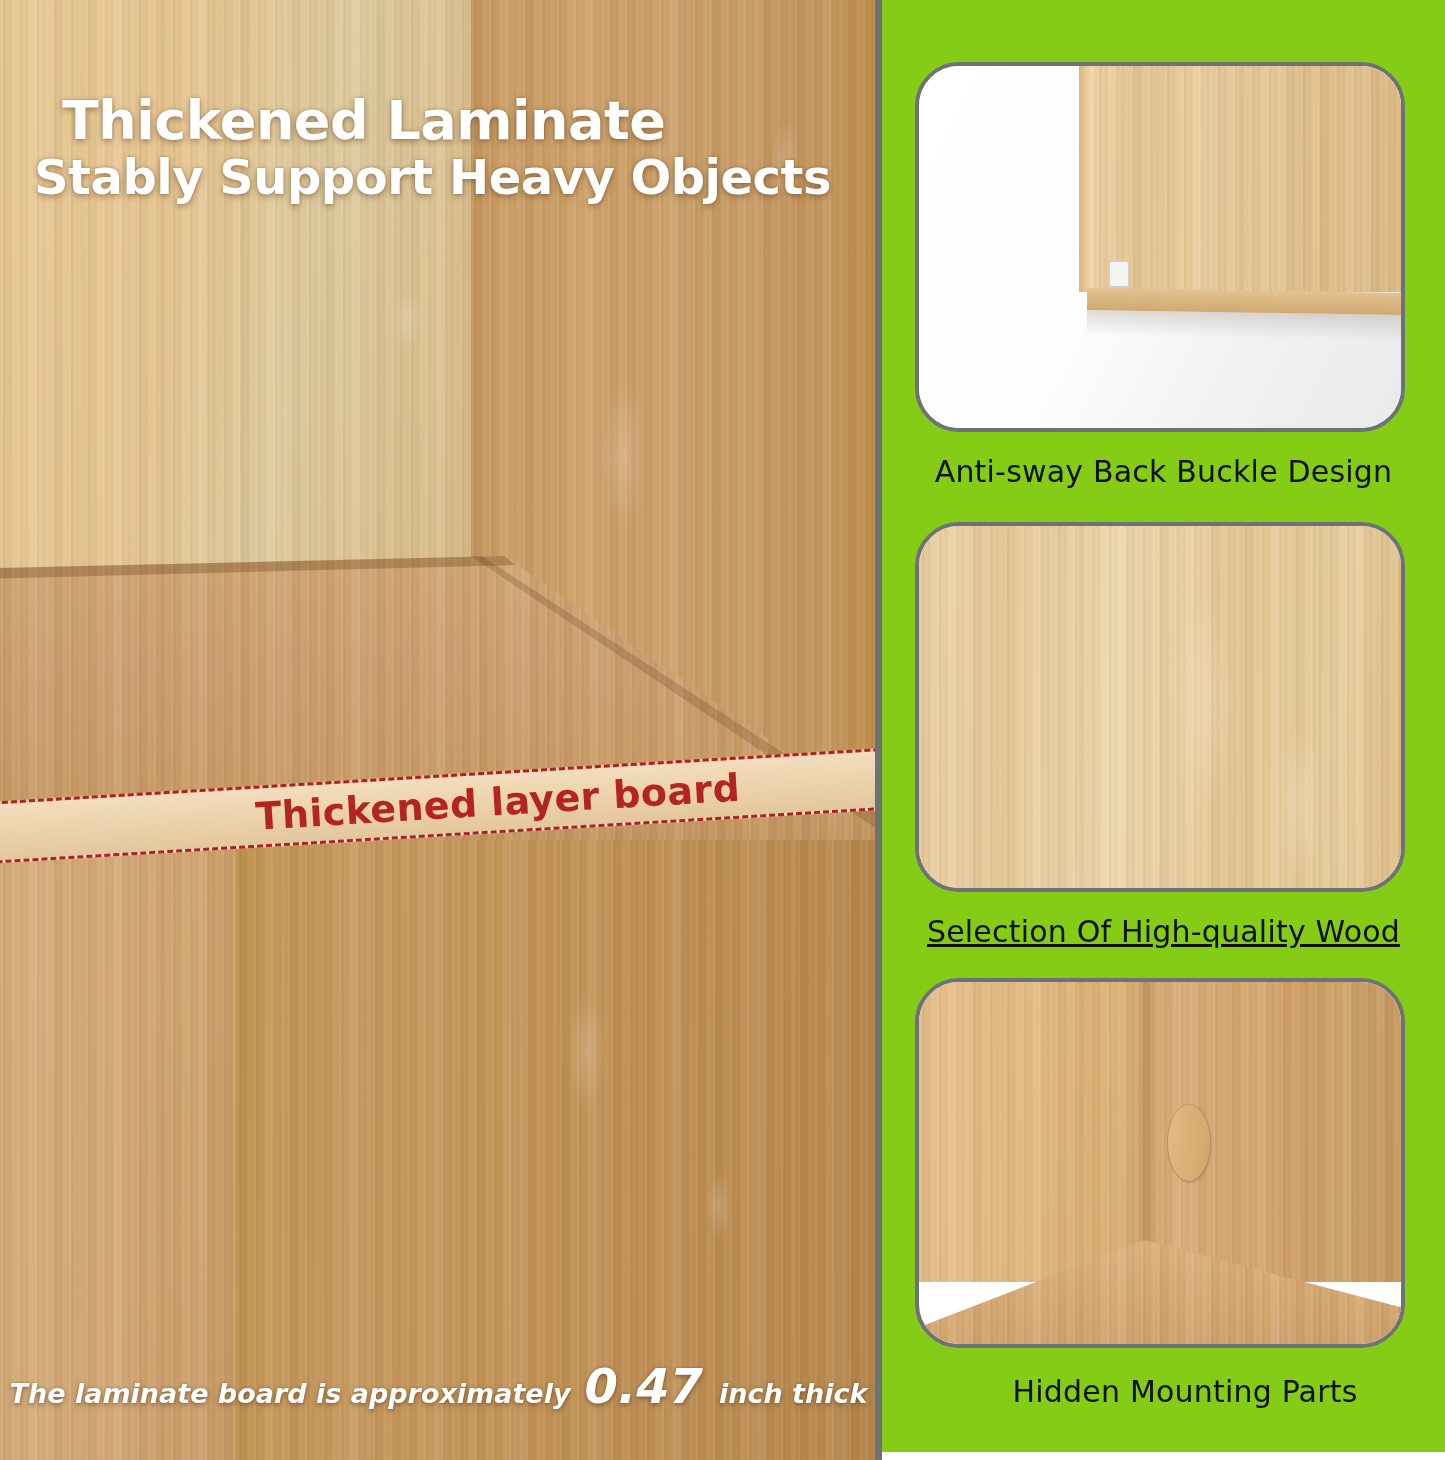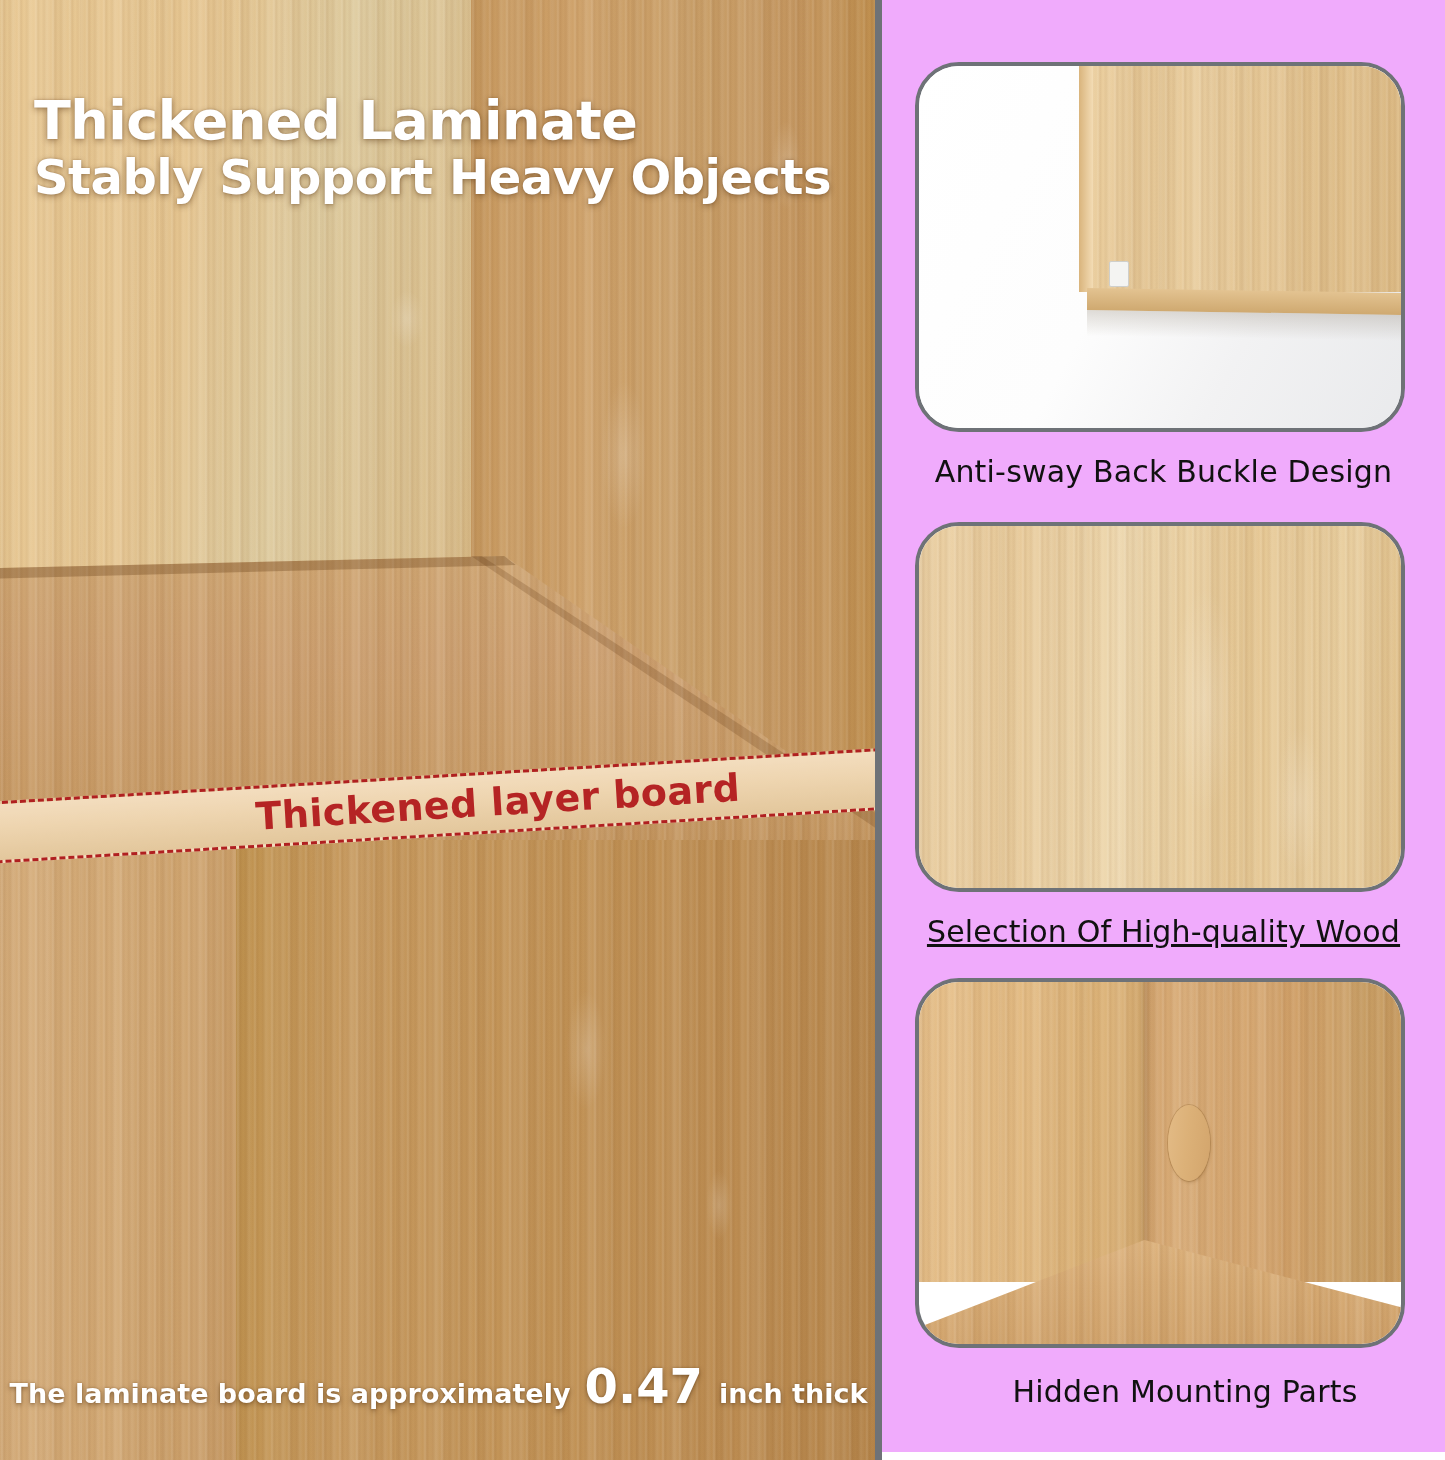--- a/index.html
+++ b/index.html
@@ -102,45 +102,46 @@
     padding-left:120px;
   }
 
   
   #headline {
     position:absolute; left:34px; top:92px; width:820px;
     color:#ffffff;
     text-shadow:0 2px 6px rgba(80,45,12,0.45), 0 0 2px rgba(90,50,15,0.35);
     font-family:"DejaVu Sans", sans-serif;
   }
-  #headline-l1 { font-size:54px; font-weight:bold; line-height:1.08; letter-spacing:-0.5px; }
+  #headline-l1 { font-size:54px; font-weight:bold; line-height:1.08; letter-spacing:-0.5px;margin-left:28px; }
   #headline-l2 { font-size:48px; font-weight:bold; line-height:1.15; letter-spacing:-0.5px; }
 
   
   #bottom-caption {
     position:absolute; left:0; bottom:38px; width:877px;
     display:flex; align-items:baseline; justify-content:center;
     color:#ffffff; white-space:nowrap;
     text-shadow:0 2px 5px rgba(80,45,12,0.5), 0 0 2px rgba(90,50,15,0.4);
     font-family:"DejaVu Sans", sans-serif;
+    font-style:italic;
   }
   #bottom-caption .cap-text { font-size:27px; font-weight:bold; }
   #bottom-caption .cap-value { font-size:48px; font-weight:bold; margin:0 2px 8px 14px; }
   #bottom-caption .cap-unit { font-size:27px; font-weight:bold;margin-left:14px; }
 
   
   #divider {
     position:absolute; left:875px; top:0; width:7px; height:1460px;
     background:#6e7277;
   }
 
   
   #right-panel {
     position:absolute; left:882px; top:0; width:563px; height:1452px;
-    background:#f0abfc;
+    background:#84cc16;
   }
   .feature { position:absolute; left:0; width:563px; }
   .thumb {
     position:relative; left:33px; width:490px; height:370px;
     border:4px solid #6e7277; border-radius:44px; overflow:hidden;
     background:#ffffff;
   }
   .fcaption {
     width:563px; text-align:center; color:#111111;
     font-size:30px; font-weight:400; letter-spacing:0.2px;

